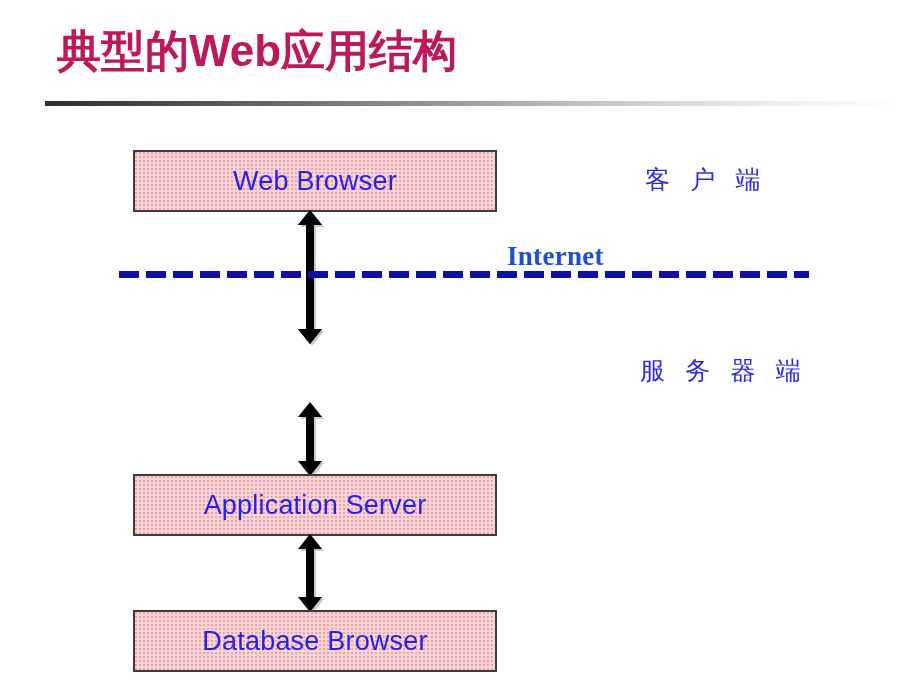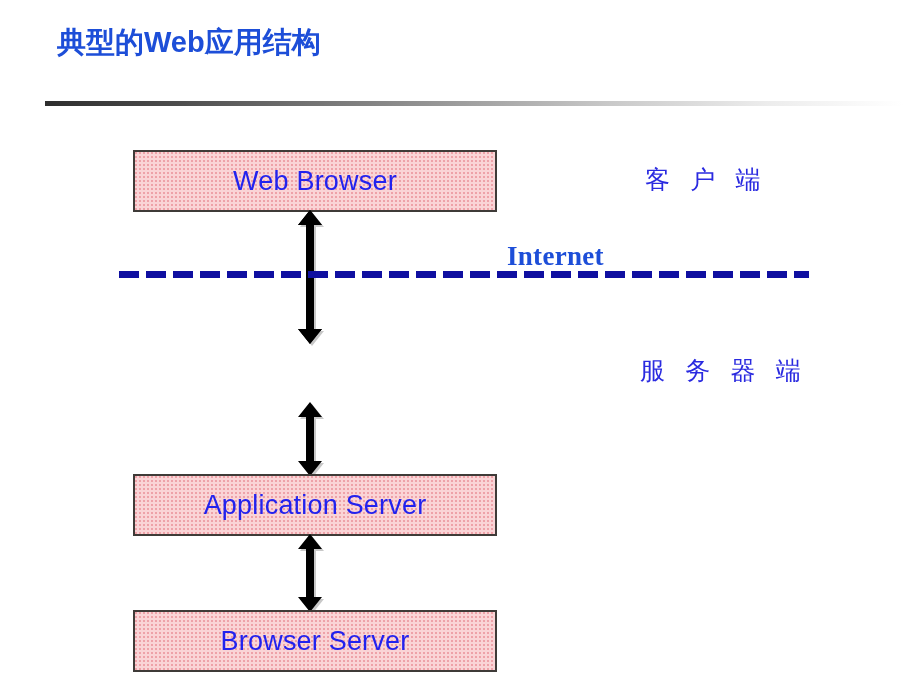--- a/index.html
+++ b/index.html
@@ -14,23 +14,23 @@
     overflow: hidden;
     font-family: "Liberation Sans", sans-serif;
     -webkit-font-smoothing: antialiased;
   }
 
   
   .slide-title {
     position: absolute;
     left: 57px;
     top: 26px;
-    font-size: 29px;
+    font-size: 44px;
     font-weight: bold;
-    color: #1d4ed8;
+    color: #be185d;
     letter-spacing: 0px;
     line-height: 1.15;
     white-space: nowrap;
   }
 
   .title-rule {
     position: absolute;
     left: 45px;
     top: 101px;
     width: 858px;
@@ -182,20 +182,20 @@
       <g fill="#9a9a9a" opacity="0.55">
         <path d="M19 2 L31 17 L23 17 L23 65 L31 65 L19 80 L7 65 L15 65 L15 17 L7 17 Z"></path>
       </g>
       <g fill="#000000">
         <path d="M17 0 L29 15 L21 15 L21 63 L29 63 L17 78 L5 63 L13 63 L13 15 L5 15 Z"></path>
       </g>
     </svg>
   </div>
 
   <div class="node-box" id="box-db">
-    <span class="node-label">Browser Server</span>
+    <span class="node-label">Database Browser</span>
   </div>
 
   <div class="tier-label" id="tier-client">客 户 端</div>
 
   <div class="tier-label" id="tier-server">服 务 器 端</div>
 
 </div>
 
 </body></html>

